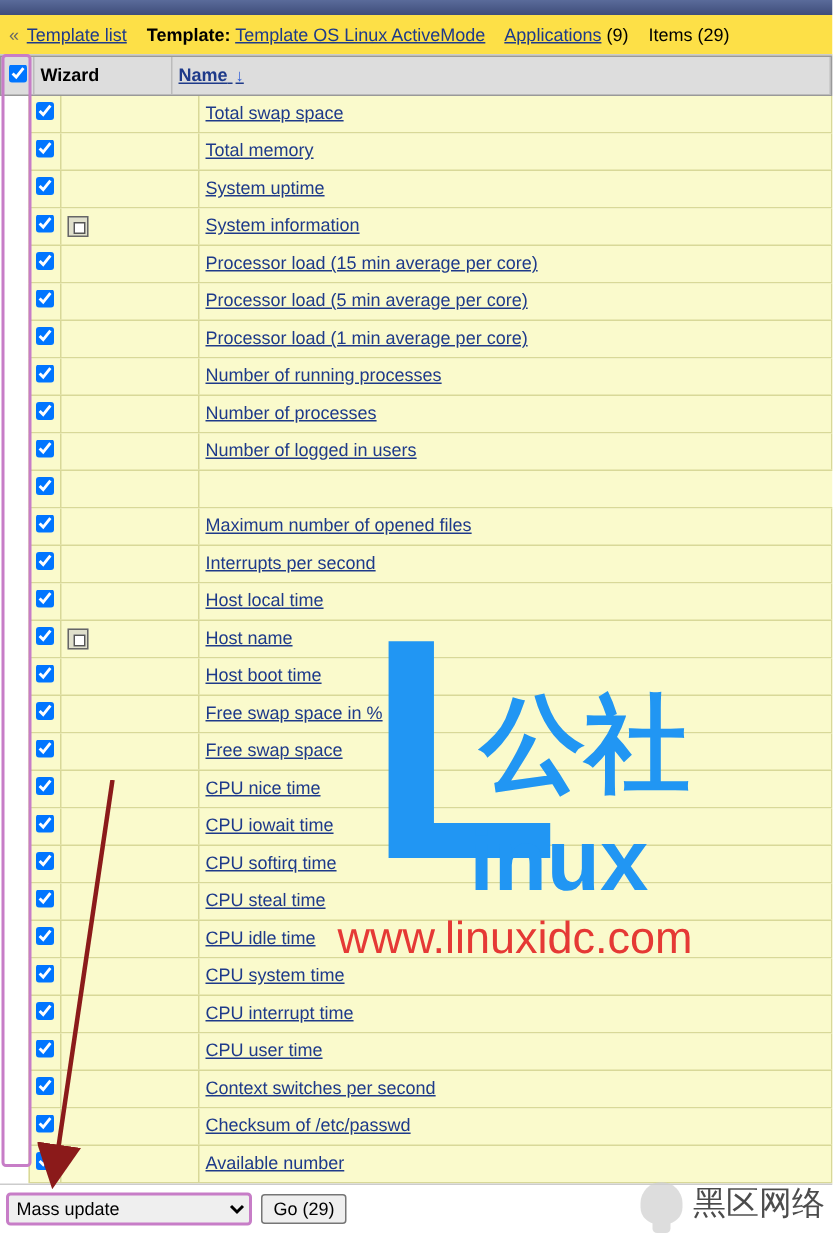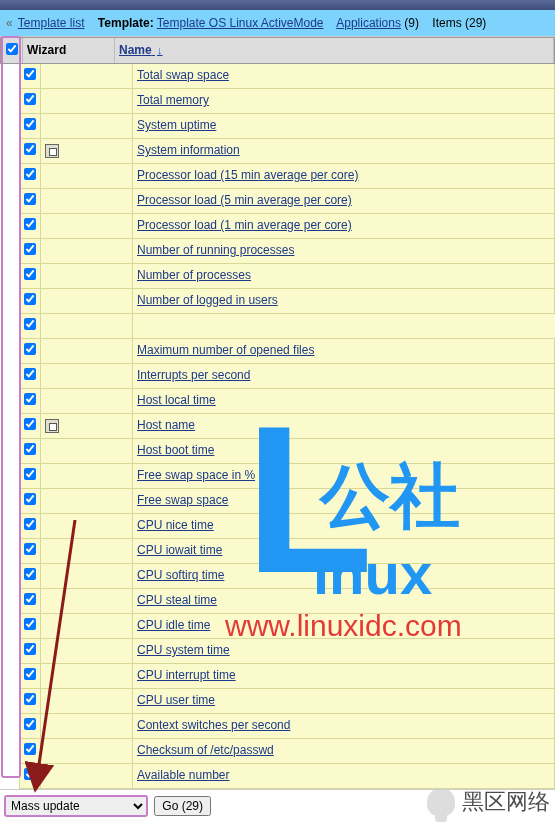--- a/index.html
+++ b/index.html
@@ -12,21 +12,21 @@
       font-size: 12px;
       background: #fff;
       width: 555px;
       position: relative;
     }
     .topbar {
       height: 10px;
       background: linear-gradient(to bottom, #5a6b9a, #3f4d7a);
     }
     .breadcrumb {
-      background: #7dd3fc;
+      background: #fde047;
       padding: 6px 4px;
       border-bottom: 1px solid #ccc;
       font-size: 12px;
       white-space: nowrap;
     }
     .breadcrumb a {
       color: #1e3a8a;
       text-decoration: underline;
     }
     .breadcrumb .sep {
@@ -114,21 +114,21 @@
       border: 1px solid #555;
       background: #fff;
     }
     .footer {
       padding: 5px 4px;
       background: #fff;
       border-top: 1px solid #ccc;
     }
     .footer select {
       font-size: 12px;
-      width: 144px;
+      width: 164px;
       border: 2px solid #c77dc7;
       border-radius: 3px;
       padding: 1px;
     }
     .footer button {
       font-size: 12px;
       padding: 1px 6px;
       margin-left: 3px;
     }
     input[type="checkbox"] {

